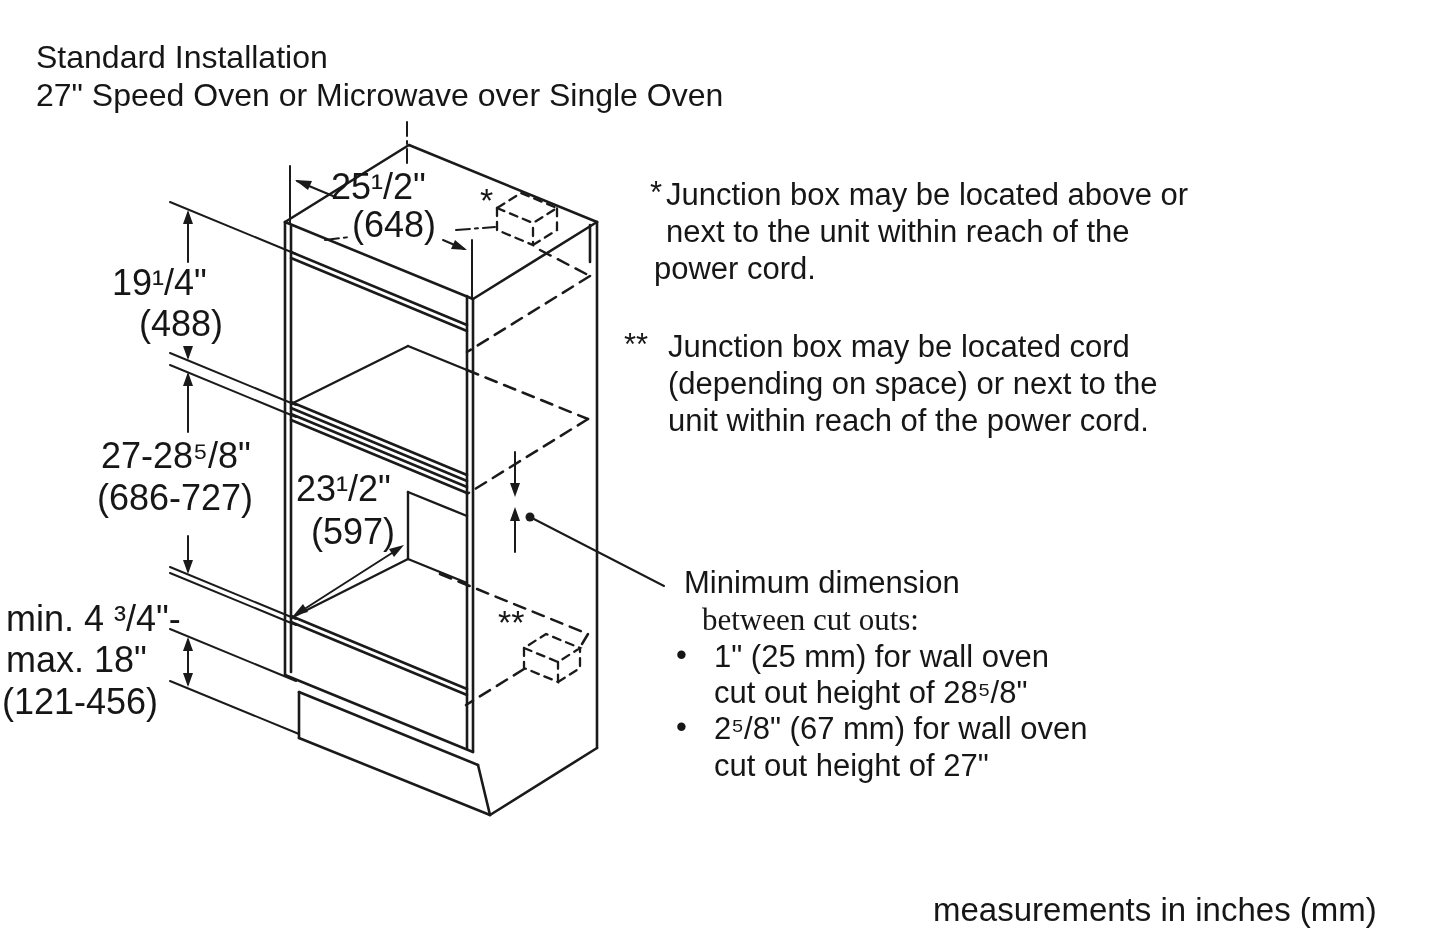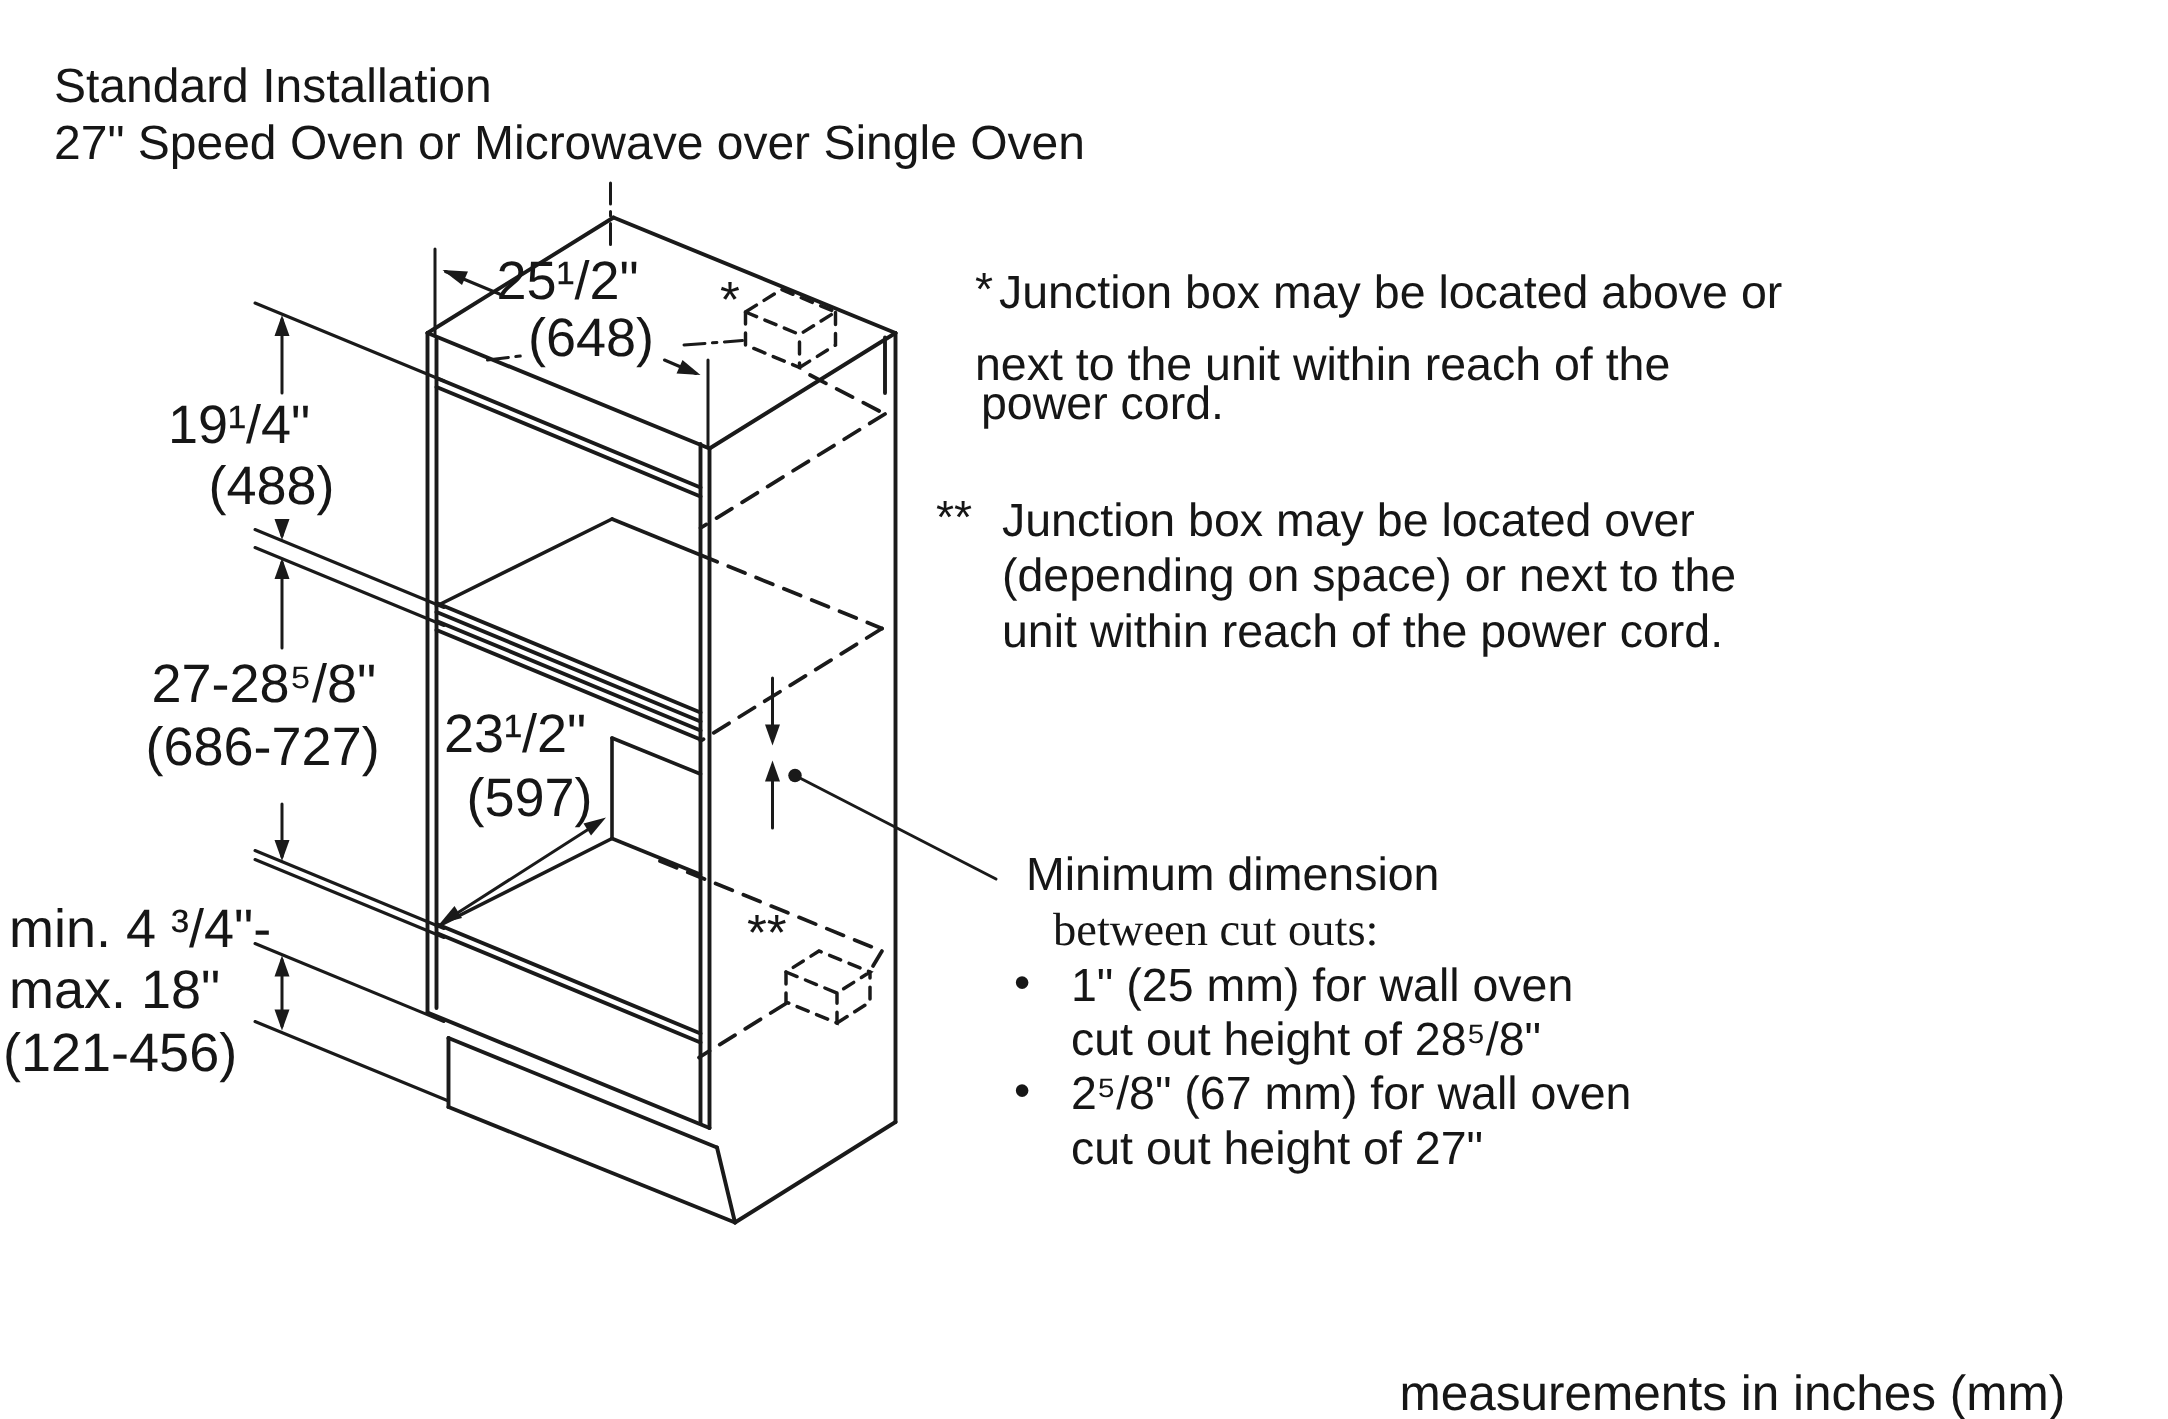--- a/index.html
+++ b/index.html
@@ -6,21 +6,21 @@
   #stage{
     position:relative;width:1445px;height:946px;background:#ffffff;overflow:hidden;
     font-family:"Liberation Sans","DejaVu Sans",sans-serif;color:#161616;
   }
   #drawing{position:absolute;left:0;top:0;width:1445px;height:946px;}
   .txt{position:absolute;white-space:nowrap;line-height:1.08;}
   .title{font-size:32px;}
   .note{font-size:31px;}
   .dim{font-size:36px;}
   .marker{font-size:34px;}
-  .footer{font-size:33px;margin-top:19px;}
+  .footer{font-size:33px;}
   .bullet{font-size:31px;}
 </style>
 </head>
 <body>
 
 <div id="stage">
 
   <svg id="drawing" viewBox="0 0 1445 946" xmlns="http://www.w3.org/2000/svg">
     <g stroke="#1a1a1a" fill="none" stroke-linecap="round">
 
@@ -155,25 +155,25 @@
 
   <div class="txt dim" style="left:6px;top:600px;">min. 4 ³/4"-</div>
   <div class="txt dim" style="left:6px;top:641px;">max. 18"</div>
   <div class="txt dim" style="left:2px;top:683px;">(121-456)</div>
 
   <div class="txt marker" style="left:480px;top:182px;">*</div>
   <div class="txt marker" style="left:498px;top:604px;">**</div>
 
   <div class="txt note" style="left:650px;top:176px;">*</div>
   <div class="txt note" style="left:666px;top:178px;">Junction box may be located above or</div>
-  <div class="txt note" style="left:650px;top:215px;margin-top:11px;">next to the unit within reach of the</div>
+  <div class="txt note" style="left:666px;top:215px;">next to the unit within reach of the</div>
   <div class="txt note" style="left:654px;top:252px;">power cord.</div>
 
   <div class="txt note" style="left:624px;top:328px;">**</div>
-  <div class="txt note" style="left:668px;top:330px;">Junction box may be located over</div>
+  <div class="txt note" style="left:668px;top:330px;">Junction box may be located cord</div>
   <div class="txt note" style="left:668px;top:367px;">(depending on space) or next to the</div>
   <div class="txt note" style="left:668px;top:404px;">unit within reach of the power cord.</div>
 
   <div class="txt note" style="left:668px;top:566px;margin-left:16px;">Minimum dimension</div>
   <div class="txt note" style="left:702px;top:603px;font-family:Liberation Serif, serif;">between cut outs:</div>
 
   <div class="txt bullet" style="left:676px;top:638px;">•</div>
   <div class="txt note" style="left:714px;top:640px;">1" (25 mm) for wall oven</div>
   <div class="txt note" style="left:714px;top:676px;">cut out height of 28⁵/8"</div>
 

